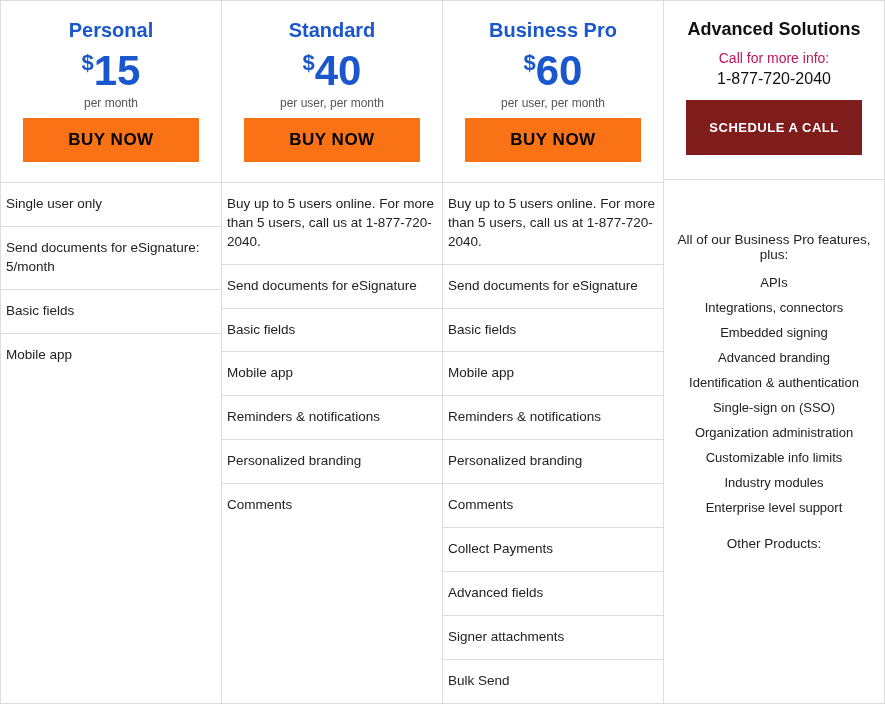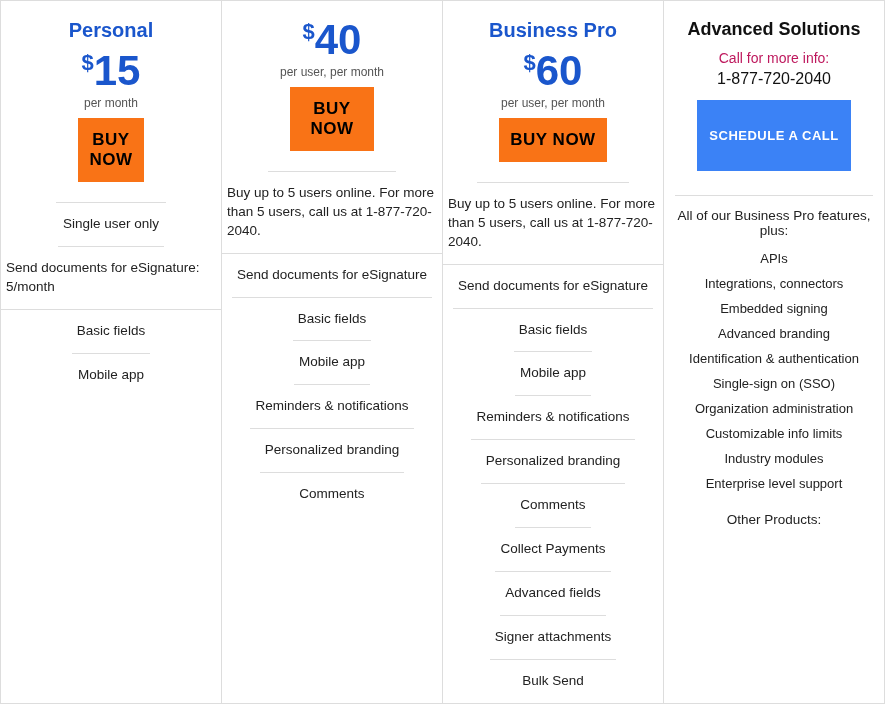--- a/index.html
+++ b/index.html
@@ -13,24 +13,24 @@
     .pricing-container {
       display: flex;
       width: 885px;
       border: 1px solid #ddd;
     }
     .plan-col {
       flex: 1;
       border-right: 1px solid #ddd;
       display: flex;
       flex-direction: column;
-      align-items: center;
     }
     .plan-col:last-child {
       border-right: none;
+      gap: 40px;
     }
     .plan-header {
       padding: 18px 12px 12px;
       text-align: center;
       border-bottom: 1px solid #ddd;
     }
     .plan-name {
       font-size: 20px;
       font-weight: bold;
       color: #1a56cc;
@@ -63,22 +63,22 @@
       font-weight: bold;
       text-align: center;
       border: none;
       cursor: pointer;
       letter-spacing: 0.5px;
     }
     .btn-schedule {
       display: block;
       width: calc(100% - 20px);
       margin: 12px auto;
-      padding: 28px 0;
-      background: #3b82f6;
+      padding: 20px 0;
+      background: #7f1d1d;
       color: #fff;
       font-size: 13px;
       font-weight: bold;
       text-align: center;
       border: none;
       cursor: pointer;
       letter-spacing: 0.5px;
     }
     .feature-item {
       padding: 12px 5px;
@@ -161,20 +161,21 @@
       <button class="btn-buy">BUY NOW</button>
     </div>
     <div class="feature-item">Single user only</div>
     <div class="feature-item">Send documents for eSignature: 5/month</div>
     <div class="feature-item">Basic fields</div>
     <div class="feature-item">Mobile app</div>
   </div>
 
   <div class="plan-col">
     <div class="plan-header">
+      <div class="plan-name">Standard</div>
       <div class="plan-price">
         <sup>$</sup><span>40</span>
       </div>
       <div class="plan-period">per user, per month</div>
       <button class="btn-buy">BUY NOW</button>
     </div>
     <div class="feature-item">Buy up to 5 users online. For more than 5 users, call us at 1-877-720-2040.</div>
     <div class="feature-item">Send documents for eSignature</div>
     <div class="feature-item">Basic fields</div>
     <div class="feature-item">Mobile app</div>

